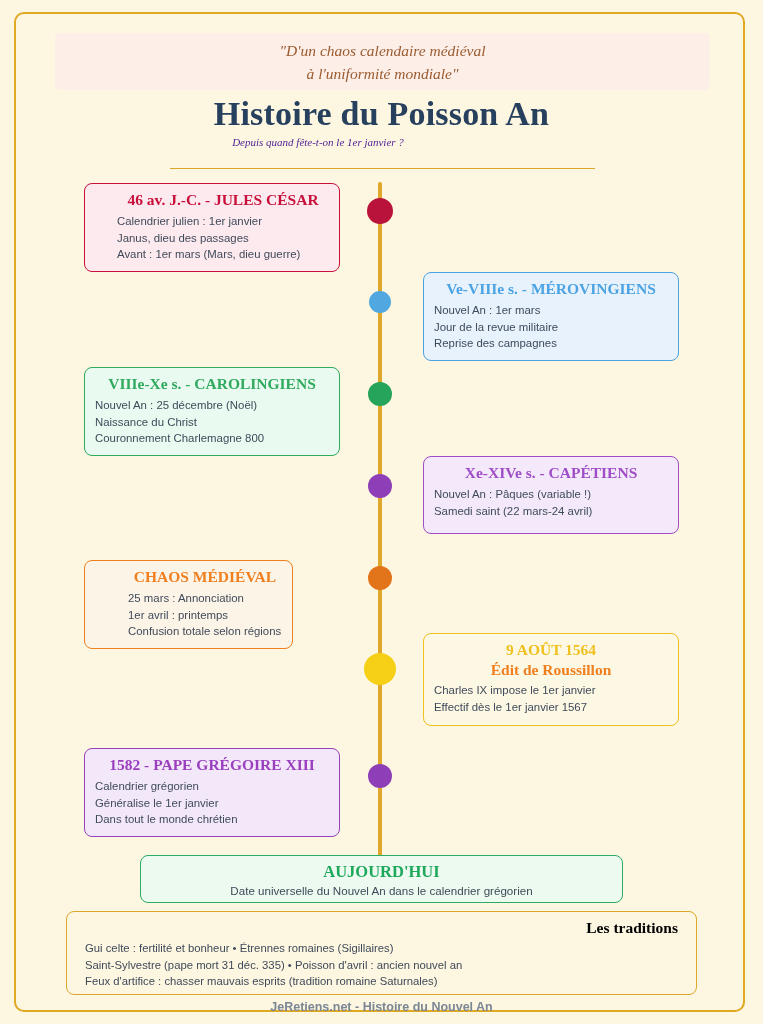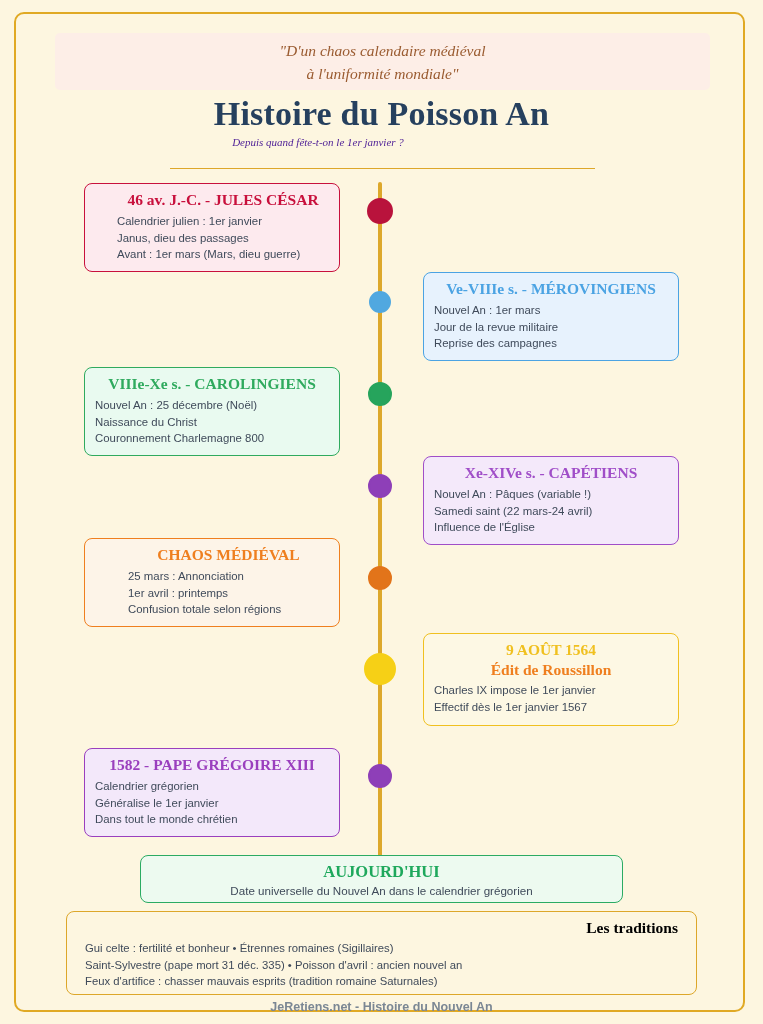--- a/index.html
+++ b/index.html
@@ -230,23 +230,22 @@
       <div class="card" style="left: 84px; top: 367px; width: 256px; min-height: 72px; border-color: rgb(47, 170, 94); background: rgb(233, 250, 240);">
         <div class="card-title" style="color: rgb(47, 170, 94);">VIIIe-Xe s. - CAROLINGIENS</div>
         <div class="line">Nouvel An : 25 décembre (Noël)</div>
         <div class="line">Naissance du Christ</div>
         <div class="line">Couronnement Charlemagne 800</div>
       </div>
       <div class="card" style="left: 423px; top: 456px; width: 256px; min-height: 78px; border-color: rgb(160, 78, 200); background: rgb(244, 233, 250);">
         <div class="card-title" style="color: rgb(160, 78, 200);">Xe-XIVe s. - CAPÉTIENS</div>
         <div class="line">Nouvel An : Pâques (variable !)</div>
         <div class="line">Samedi saint (22 mars-24 avril)</div>
-        <div class="line">Influence de l'Église</div>
-      </div>
-      <div class="card" style="left: 84px; top: 538px; width: 256px; min-height: 72px; border-color: rgb(239, 127, 31); background: rgb(253, 244, 232); padding-left: 43px;">
+      </div>
+      <div class="card" style="left: 84px; top: 560px; width: 209px; min-height: 72px; border-color: rgb(239, 127, 31); background: rgb(253, 244, 232); padding-left: 43px;">
         <div class="card-title" style="color: rgb(239, 127, 31);">CHAOS MÉDIÉVAL</div>
         <div class="line">25 mars : Annonciation</div>
         <div class="line">1er avril : printemps</div>
         <div class="line">Confusion totale selon régions</div>
       </div>
       <div class="card" style="left: 423px; top: 633px; width: 256px; min-height: 93px; border-color: rgb(240, 192, 32); background: rgb(253, 248, 228);">
         <div class="card-title two-line" style="color: rgb(240, 192, 32);">9 AOÛT 1564</div>
         <div class="card-title two-line" style="color: rgb(239, 127, 31); margin-top: -2px;">Édit de Roussillon</div>
         <div class="line">Charles IX impose le 1er janvier</div>
         <div class="line">Effectif dès le 1er janvier 1567</div>

